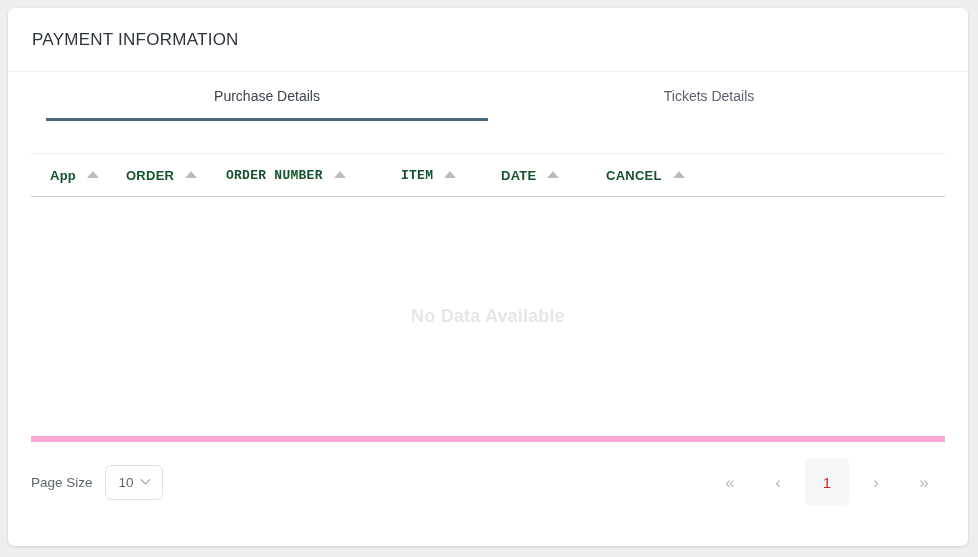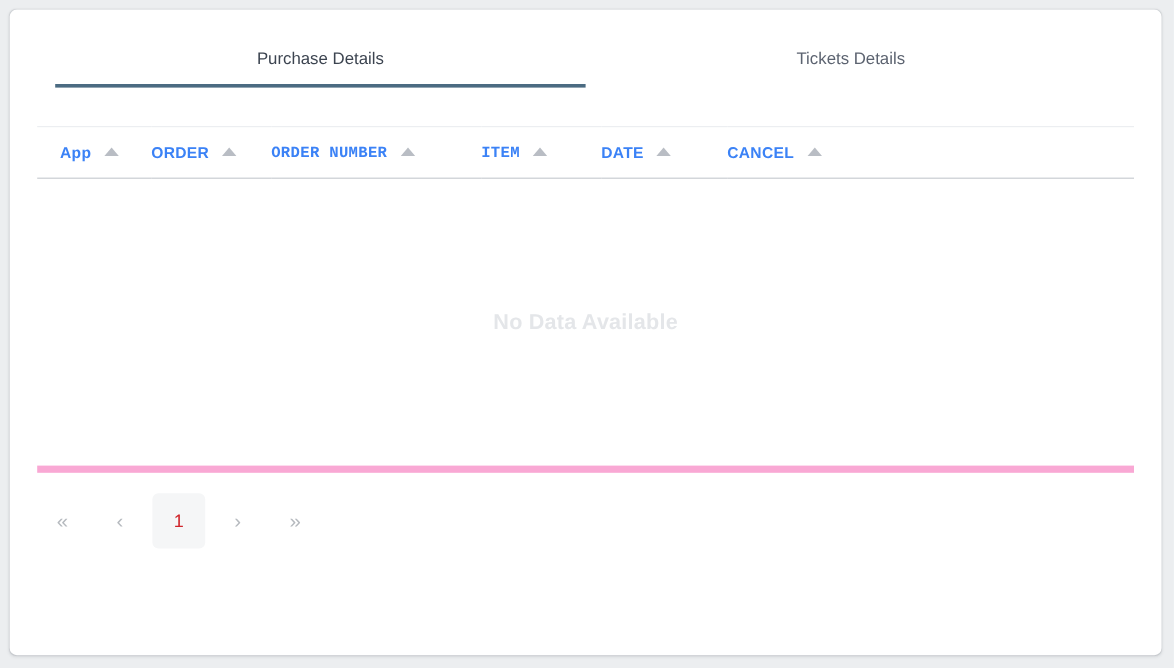--- a/index.html
+++ b/index.html
@@ -47,21 +47,21 @@
     letter-spacing: 0.015em;
     color: #2d333f;
     font-weight: 400;
     white-space: nowrap;
   }
 
   
   .tabs {
     display: flex;
     padding: 0 38px;
-    margin-top: 24px;
+    margin-top: 8px;
   }
 
   .tab {
     flex: 1 1 0;
     text-align: center;
     font-size: 14px;
     color: #5c6370;
     padding: 8px 0 14px 0;
     border-bottom: 3px solid transparent;
     cursor: pointer;
@@ -87,21 +87,21 @@
   }
 
   table.grid thead tr {
     border-top: 1px solid #eceef1;
   }
 
   table.grid th {
     text-align: left;
     font-size: 13px;
     font-weight: bold;
-    color: #3b82f6;
+    color: #14532d;
     letter-spacing: 0.02em;
     padding: 14px 0 13px 0;
     border-bottom: 1px solid #c9ccd1;
     white-space: nowrap;
     cursor: pointer;
     vertical-align: middle;
   }
 
   th .th-inner {
     display: inline-flex;
@@ -229,20 +229,23 @@
     font-family: "Liberation Sans", sans-serif;
     user-select: none;
   }
 </style>
 </head>
 <body>
 
 <div class="page">
   <div class="card">
 
+    <div class="card-header">
+      <div class="card-title">PAYMENT INFORMATION</div>
+    </div>
 
     <div class="tabs">
       <div class="tab active">
         <span>Purchase Details</span>
       </div>
       <div class="tab">
         <span>Tickets Details</span>
       </div>
     </div>
 
@@ -290,20 +293,27 @@
         </thead>
       </table>
 
       <div class="empty-body">
         <span class="empty-text">No Data Available</span>
       </div>
     </div>
 
     <div class="card-footer">
 
+      <div class="page-size-group">
+        <span class="page-size-label">Page Size</span>
+        <div class="page-size-select">
+          <span>10</span>
+          <span class="chev-down"></span>
+        </div>
+      </div>
 
       <div class="pagination">
         <button class="pg-btn">«</button>
         <button class="pg-btn">‹</button>
         <button class="pg-num">1</button>
         <button class="pg-btn">›</button>
         <button class="pg-btn">»</button>
       </div>
 
     </div>

